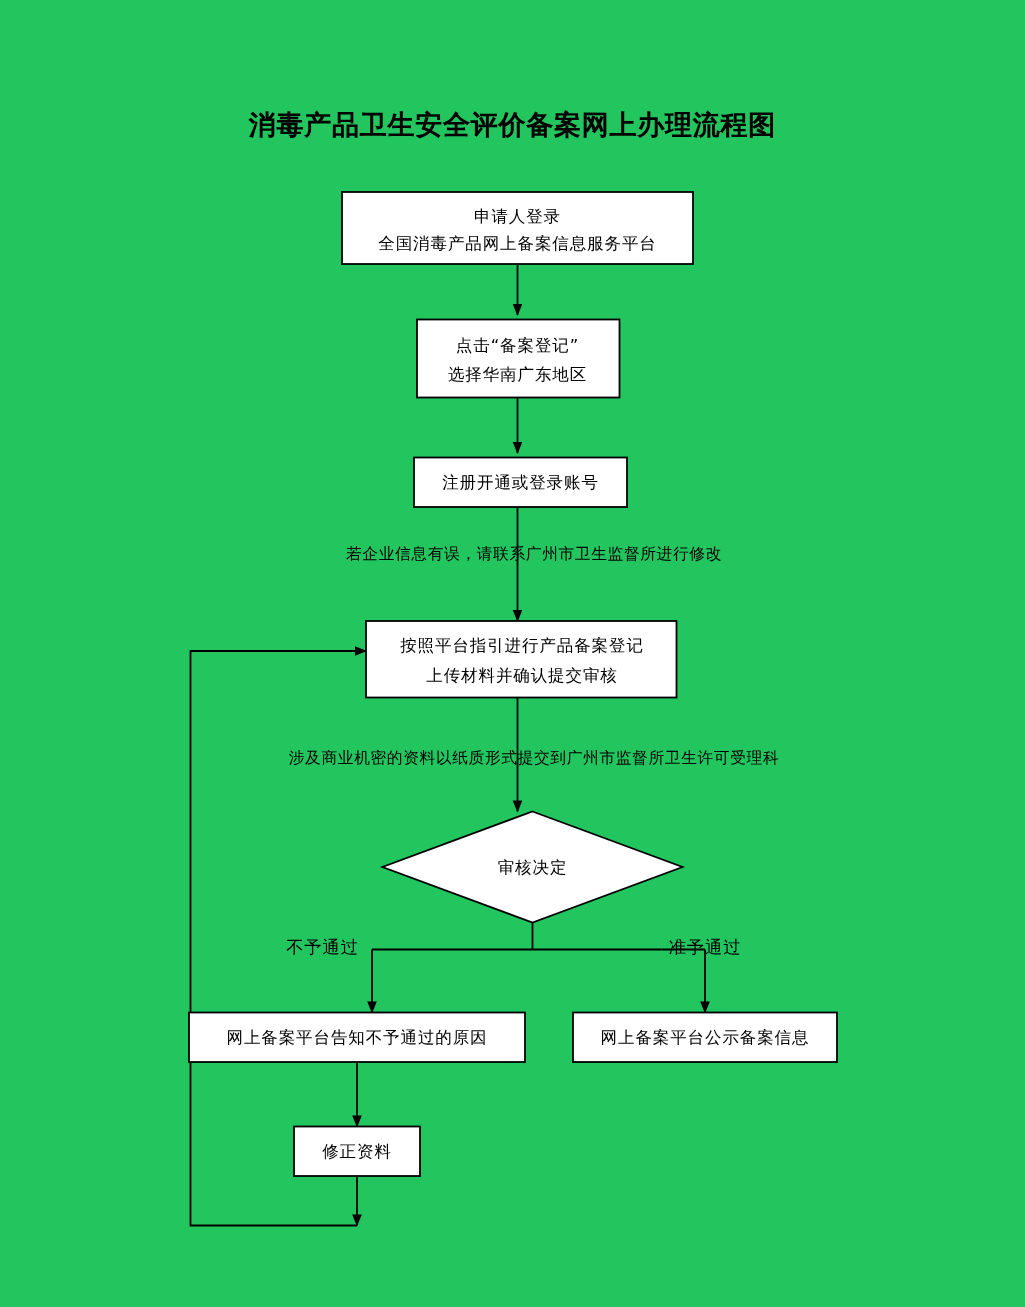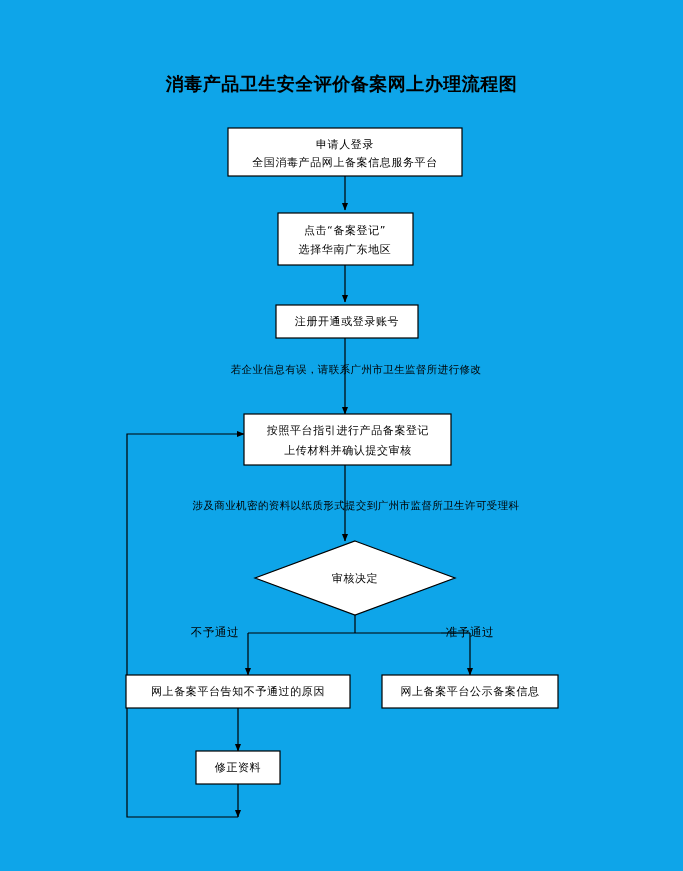--- a/index.html
+++ b/index.html
@@ -11,21 +11,21 @@
     width: 683px;
     height: 871px;
     font-family: "DejaVu Sans", "Liberation Sans", sans-serif;
     color: #000000;
     overflow: hidden;
   }
   #page {
     position: relative;
     width: 683px;
     height: 871px;
-    background: #0ea5e9;
+    background: #22c55e;
   }
   #chart-title {
     position: absolute;
     left: 0;
     top: 73px;
     width: 683px;
     text-align: center;
     font-size: 18px;
     font-weight: bold;
     letter-spacing: 0.5px;

